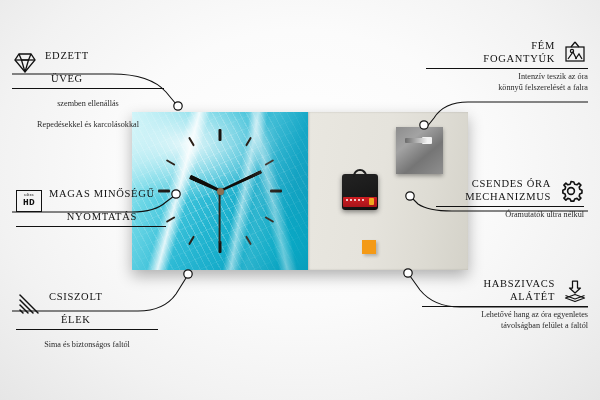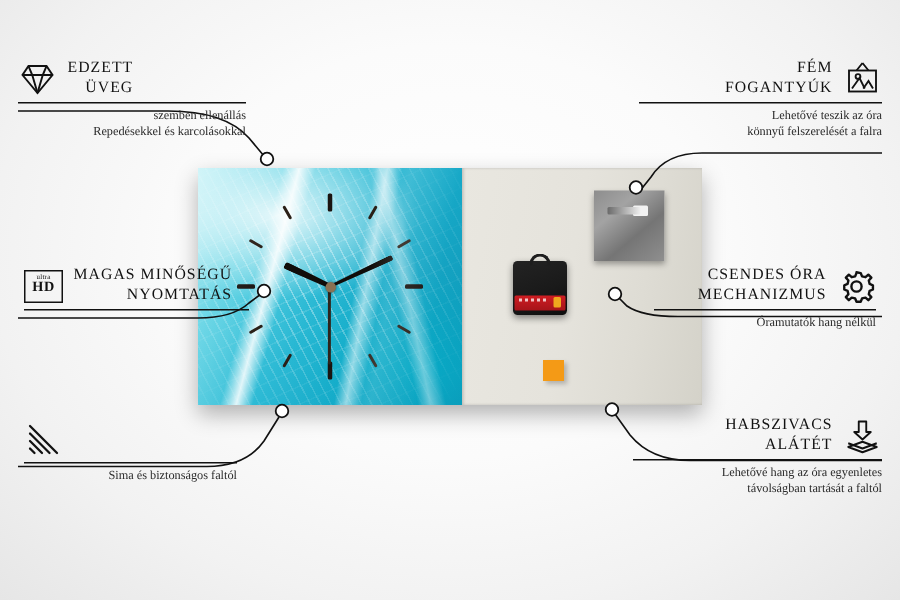--- a/index.html
+++ b/index.html
@@ -93,31 +93,31 @@
 
   
   .callout { position:absolute; }
   .callout .head { display:flex; align-items:center; gap:7px; }
   .callout .titles { display:flex; flex-direction:column; }
   .callout .t { font-size:10.5px; letter-spacing:.7px; color:#111; line-height:12.5px;
                 white-space:nowrap; font-variant:small-caps; text-transform:uppercase; }
   .callout .rule { height:1.3px; background:#111; margin:3px 0 3px; }
   .callout .sub { font-size:8.2px; color:#2a2a2a; line-height:10.5px; white-space:nowrap; }
   .callout.left  .head { justify-content:flex-start; }
-  .callout.left  .t, .callout.left .sub { text-align:right; }
+  .callout.left  .t, .callout.left .sub { text-align:center;margin-top:10px; }
   .callout.right .head { justify-content:flex-end; }
   .callout.right .t, .callout.right .sub { text-align:right; }
 
   .ico { width:26px; height:24px; flex:0 0 26px; color:#111; }
   .ico svg { display:block; width:100%; height:100%; }
   .hd-badge { width:26px; height:22px; border:1.4px solid #111; display:flex;
               flex-direction:column; align-items:center; justify-content:center; line-height:1; }
   .hd-badge .u { font-size:4.6px; letter-spacing:.2px; color:#111; }
   .hd-badge .h { font-size:9.5px; font-weight:bold; letter-spacing:.3px; color:#111;
-                 font-family:Liberation Serif, serif; }
+                 font-family:Liberation Mono, monospace; }
 </style>
 </head>
 <body>
 
 <div id="stage">
 
   <div class="product">
 
     <div class="panel clock-panel">
       <div class="feather"></div>
@@ -217,20 +217,24 @@
       <span class="ico">
         <svg viewBox="0 0 26 24">
             <g fill="none" stroke="currentColor" stroke-width="1.5" stroke-linecap="round">
           <path d="M4 3 L22 21"></path>
               <path d="M4 8 L17 21"></path>
               <path d="M4 13 L12 21"></path>
               <path d="M4 18 L7 21"></path>
         </g>
           </svg>
       </span>
+      <span class="titles">
+        <span class="t">CSISZOLT</span>
+        <span class="t">ÉLEK</span>
+      </span>
     </div>
     <div class="rule"></div>
     <div class="sub">Sima és biztonságos faltól</div>
   </div>
 
   <div class="callout right" style="right:12px; top:40px; width:162px;">
     <div class="head">
       <span class="titles">
         <span class="t">FÉM</span>
         <span class="t">FOGANTYÚK</span>
@@ -241,57 +245,57 @@
           <path d="M13 1 L9 6 M13 1 L17 6"></path>
           <rect x="4" y="6" width="18" height="14"></rect>
           <path d="M6 18 L11 11 L14.5 18"></path>
               <path d="M13.5 18 L17 13 L20 18"></path>
           <circle cx="10" cy="10" r="1.6"></circle>
         </g>
           </svg>
       </span>
     </div>
     <div class="rule"></div>
-    <div class="sub">Lehetővé teszik az óra</div>
+    <div class="sub">Intenzív teszik az óra</div>
     <div class="sub">könnyű felszerelését a falra</div>
   </div>
 
   <div class="callout right" style="right:16px; top:178px; width:148px;">
     <div class="head">
       <span class="titles">
         <span class="t">CSENDES ÓRA</span>
         <span class="t">MECHANIZMUS</span>
       </span>
       <span class="ico">
         <svg viewBox="0 0 26 24">
             <g fill="none" stroke="currentColor" stroke-width="1.6">
           <path d="M13 2.5 l2.8 .55 .9 2.2 2.3 .55 1.9-1.7 2.0 2.0 -1.7 1.9 .55 2.3 2.2 .9 0 2.8 -2.2 .9 -.55 2.3 1.7 1.9 -2.0 2.0 -1.9-1.7 -2.3 .55 -.9 2.2 -2.8 0 -.9-2.2 -2.3-.55 -1.9 1.7 -2.0-2.0 1.7-1.9 -.55-2.3 -2.2-.9 0-2.8 2.2-.9 .55-2.3 -1.7-1.9 2.0-2.0 1.9 1.7 2.3-.55 .9-2.2 z" stroke-linejoin="round"></path>
           <circle cx="13" cy="12" r="3.4"></circle>
         </g>
           </svg>
       </span>
     </div>
     <div class="rule"></div>
-    <div class="sub">Óramutatók hang nélkül</div>
+    <div class="sub">Óramutatók ultra nélkül</div>
   </div>
 
   <div class="callout right" style="right:12px; top:278px; width:166px;">
     <div class="head">
       <span class="titles">
         <span class="t">HABSZIVACS</span>
         <span class="t">ALÁTÉT</span>
       </span>
       <span class="ico">
         <svg viewBox="0 0 26 24">
             <g fill="none" stroke="currentColor" stroke-width="1.25" stroke-linejoin="round">
           <path d="M10.5 2 h5 v7 h3 l-5.5 5 -5.5-5 h3 z"></path>
           <path d="M13 15.5 L3.5 19 L13 22.5 L22.5 19 Z"></path>
           <path d="M3.5 16.5 L13 20 L22.5 16.5"></path>
         </g>
           </svg>
       </span>
     </div>
     <div class="rule"></div>
     <div class="sub">Lehetővé hang az óra egyenletes</div>
-    <div class="sub">távolságban tartását a faltól</div>
+    <div class="sub">távolságban felület a faltól</div>
   </div>
 
 </div>
 
 </body></html>

